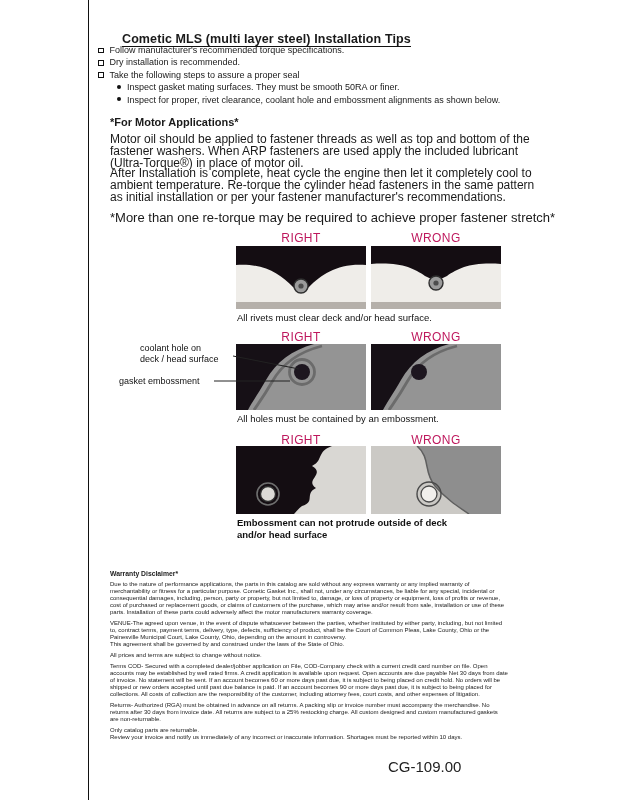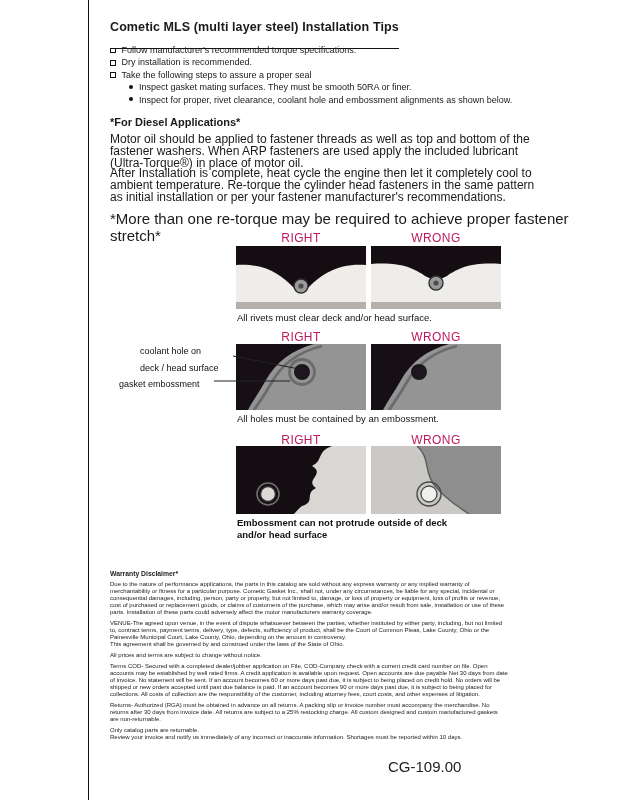--- a/index.html
+++ b/index.html
@@ -2,40 +2,40 @@
 <html><head>
 <meta charset="utf-8">
 <style>
   html,body{margin:0;padding:0;background:#ffffff;}
   .page{
     position:relative;width:618px;height:800px;background:#ffffff;overflow:hidden;
     font-family:"Liberation Sans", sans-serif;color:#1a1a1a;
   }
   .edge-rule{position:absolute;left:88px;top:0;width:1px;height:800px;background:#111;}
   .title{
-    position:absolute;left:110px;top:20px;margin:0;
+    position:absolute;left:110px;top:20px;margin:12px;
     font-size:12.5px;font-weight:bold;letter-spacing:.1px;
-    border-bottom:1.5px solid #111;padding-bottom:14px;display:inline-block;
+    border-bottom:1.5px solid #111;padding-bottom:0;display:inline-block;
   }
-  .bullets{position:absolute;left:110px;top:44px;width:460px;font-size:9px;}
+  .bullets{position:absolute;left:98px;top:44px;width:460px;font-size:9px;}
   .b-row{display:flex;gap:6px;line-height:12.4px;}
   .sq{flex:0 0 auto;width:3.5px;height:3.5px;border:1px solid #111;margin-top:3.6px;}
   .sub .b-row{margin-left:19px;}
   .dot{flex:0 0 auto;width:4px;height:4px;background:#111;border-radius:50%;margin-top:3.6px;}
   .diesel-h{position:absolute;left:110px;top:116px;margin:0;font-size:11px;font-weight:bold;}
   .para{position:absolute;margin:0;font-size:12px;line-height:12px;}
   .p1{left:110px;top:133px;width:438px;}
   .p2{left:110px;top:167px;width:440px;}
-  .note{position:absolute;left:110px;top:210px;margin:0;font-size:15px;}
+  .note{position:absolute;left:110px;top:210px;margin:0;font-size:13px;text-align:right;}
   .rw-label{position:absolute;width:130px;text-align:center;font-size:12px;letter-spacing:.4px;color:#be185d;}
   .dia{position:absolute;width:130px;display:block;}
   .dia svg{display:block;width:130px;}
   .caption{position:absolute;margin:0;font-size:9.5px;line-height:12px;color:#111;}
   .pre{white-space:pre-line;}
-  .callout{position:absolute;margin:0;font-size:9px;line-height:17px;color:#111;}
+  .callout{position:absolute;margin:0;font-size:9px;line-height:11px;color:#111;}
   .lines-overlay{position:absolute;left:0;top:0;width:618px;height:800px;pointer-events:none;}
   .warranty{position:absolute;left:110px;top:570px;width:398px;font-size:6px;line-height:7px;color:#222;}
   .w-head{font-size:6.8px;font-weight:bold;margin:0 0 4px 0;}
   .warranty p{margin:0 0 4px 0;}
   .warranty p.tight{margin-bottom:0;}
   .footer-code{position:absolute;left:388px;top:758px;font-size:15px;color:#222;}
 </style>
 </head>
 <body>
 
@@ -63,21 +63,21 @@
         <span class="dot"></span>
         <span>Inspect gasket mating surfaces. They must be smooth 50RA or finer.</span>
       </div>
       <div class="b-row">
         <span class="dot"></span>
         <span>Inspect for proper, rivet clearance, coolant hole and embossment alignments as shown below.</span>
       </div>
     </div>
   </div>
 
-  <h2 class="diesel-h">*For Diesel Applications*</h2>
+  <h2 class="diesel-h">*For Motor Applications*</h2>
   <p class="para p1">Motor oil should be applied to fastener threads as well as top and bottom of the fastener washers. When ARP fasteners are used apply the included lubricant (Ultra-Torque®) in place of motor oil.</p>
   <p class="para p2">After Installation is complete, heat cycle the engine then let it completely cool to ambient temperature. Re-torque the cylinder head fasteners in the same pattern as initial installation or per your fastener manufacturer's recommendations.</p>
   <p class="note">*More than one re-torque may be required to achieve proper fastener stretch*</p>
 
   <div class="rw-label" style="left:236px;top:231px;">RIGHT</div>
   <div class="rw-label" style="left:371px;top:231px;">WRONG</div>
 
   <div class="dia" style="left:236px;top:246px;">
     <svg viewBox="0 0 130 63" width="130" height="63">
       <rect width="130" height="63" fill="#efede9"></rect>

